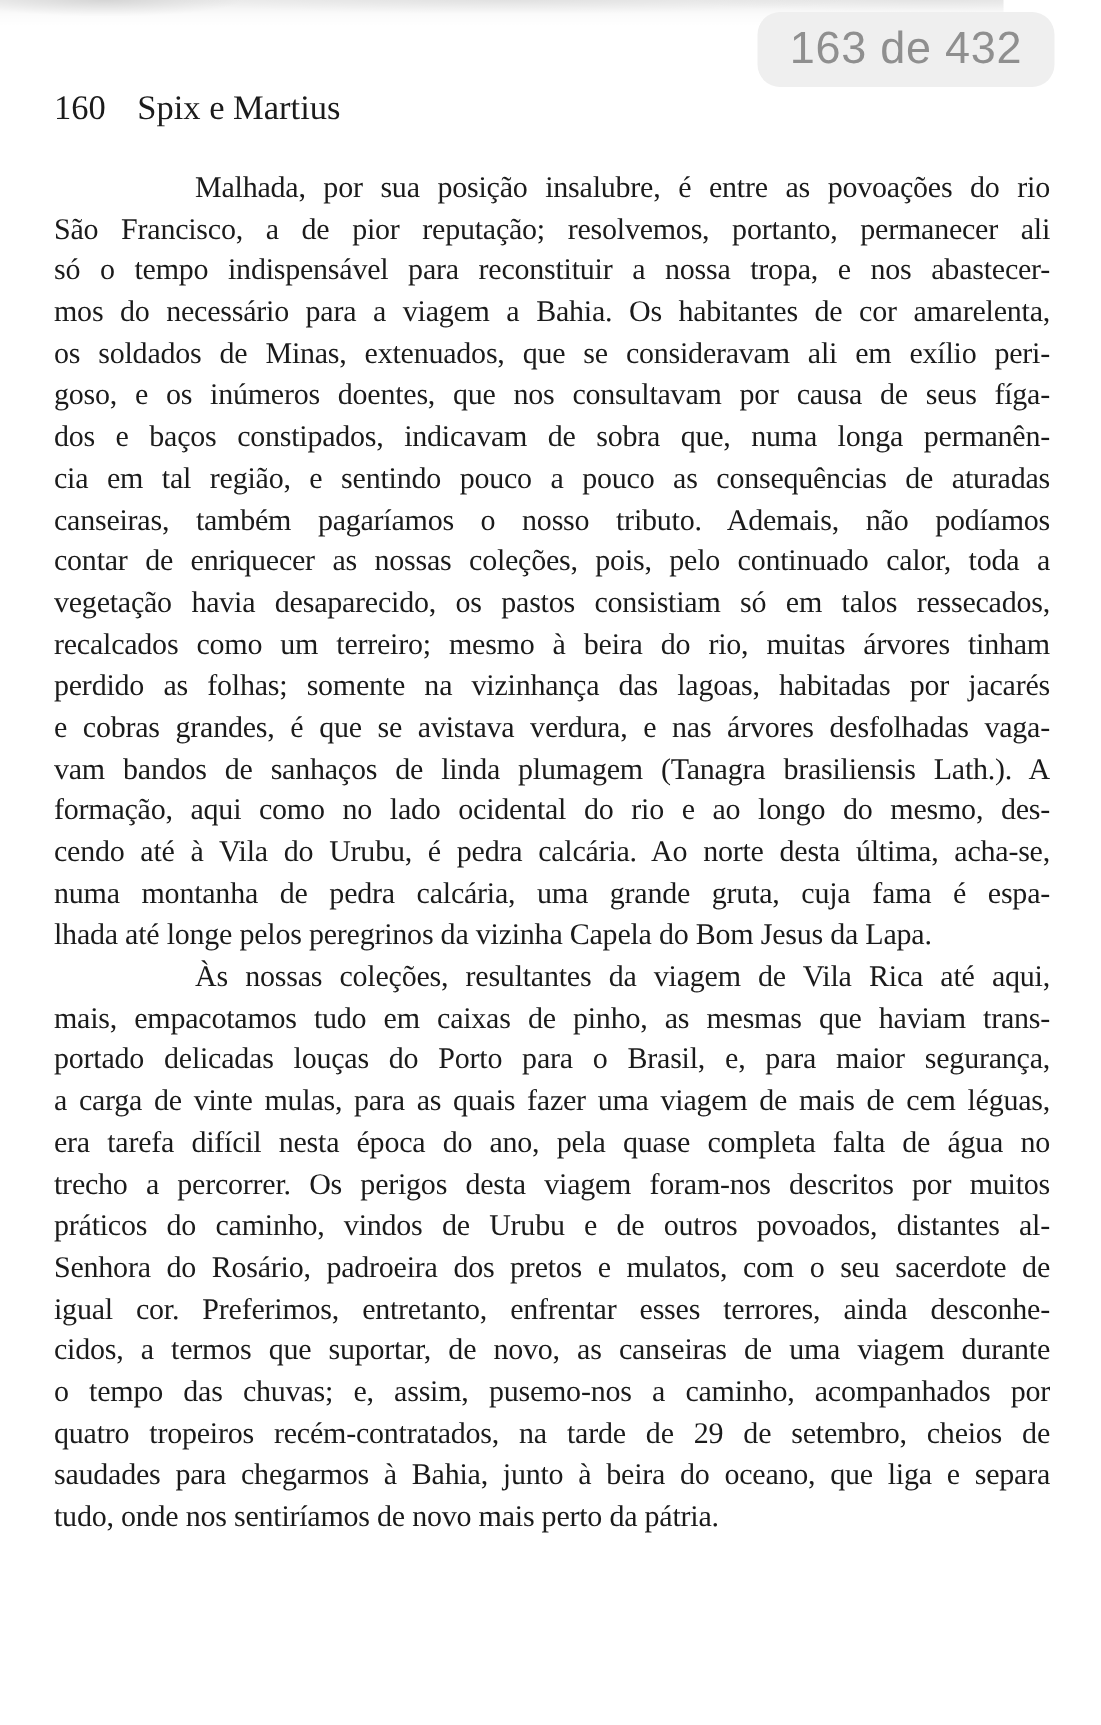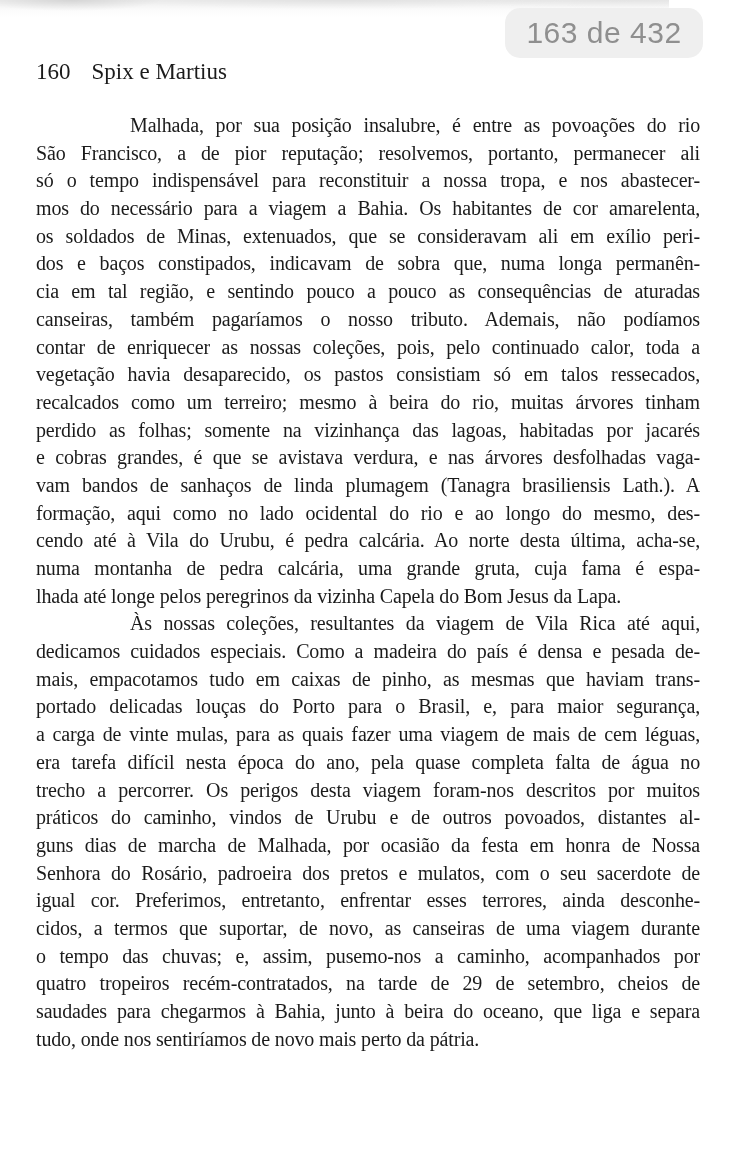--- a/index.html
+++ b/index.html
@@ -79,42 +79,41 @@
   <div class="running-header">
     <span class="folio">160</span><span class="title">Spix e Martius</span>
   </div>
 
   <div class="page-body">
       <div class="line indent"><span>Malhada, por sua posição insalubre, é entre as povoações do rio</span></div>
       <div class="line"><span>São Francisco, a de pior reputação; resolvemos, portanto, permanecer ali</span></div>
       <div class="line"><span>só o tempo indispensável para reconstituir a nossa tropa, e nos abastecer-</span></div>
       <div class="line"><span>mos do necessário para a viagem a Bahia. Os habitantes de cor amarelenta,</span></div>
       <div class="line"><span>os soldados de Minas, extenuados, que se consideravam ali em exílio peri-</span></div>
+      <div class="line"><span>goso, e os inúmeros doentes, que nos consultavam por causa de seus fíga-</span></div>
       <div class="line"><span>dos e baços constipados, indicavam de sobra que, numa longa permanên-</span></div>
       <div class="line"><span>cia em tal região, e sentindo pouco a pouco as consequências de aturadas</span></div>
       <div class="line"><span>canseiras, também pagaríamos o nosso tributo. Ademais, não podíamos</span></div>
       <div class="line"><span>contar de enriquecer as nossas coleções, pois, pelo continuado calor, toda a</span></div>
       <div class="line"><span>vegetação havia desaparecido, os pastos consistiam só em talos ressecados,</span></div>
       <div class="line"><span>recalcados como um terreiro; mesmo à beira do rio, muitas árvores tinham</span></div>
       <div class="line"><span>perdido as folhas; somente na vizinhança das lagoas, habitadas por jacarés</span></div>
       <div class="line"><span>e cobras grandes, é que se avistava verdura, e nas árvores desfolhadas vaga-</span></div>
       <div class="line"><span>vam bandos de sanhaços de linda plumagem (</span><span class="it">Tanagra brasiliensis</span><span> Lath.). A</span></div>
       <div class="line"><span>formação, aqui como no lado ocidental do rio e ao longo do mesmo, des-</span></div>
       <div class="line"><span>cendo até à Vila do Urubu, é pedra calcária. Ao norte desta última, acha-se,</span></div>
       <div class="line"><span>numa montanha de pedra calcária, uma grande gruta, cuja fama é espa-</span></div>
       <div class="line para-end"><span>lhada até longe pelos peregrinos da vizinha Capela do Bom Jesus da Lapa.</span></div>
       <div class="line indent"><span>Às nossas coleções, resultantes da viagem de Vila Rica até aqui,</span></div>
-      <div class="line"><span>dedicamos cuidados especiais. Como a madeira do país é densa e pesada de-</span></div>
       <div class="line"><span>mais, empacotamos tudo em caixas de pinho, as mesmas que haviam trans-</span></div>
       <div class="line"><span>portado delicadas louças do Porto para o Brasil, e, para maior segurança,</span></div>
       <div class="line"><span>a carga de vinte mulas, para as quais fazer uma viagem de mais de cem léguas,</span></div>
       <div class="line"><span>era tarefa difícil nesta época do ano, pela quase completa falta de água no</span></div>
       <div class="line"><span>trecho a percorrer. Os perigos desta viagem foram-nos descritos por muitos</span></div>
       <div class="line"><span>práticos do caminho, vindos de Urubu e de outros povoados, distantes al-</span></div>
-      <div class="line"><span>guns dias de marcha de Malhada, por ocasião da festa em honra de Nossa</span></div>
       <div class="line"><span>Senhora do Rosário, padroeira dos pretos e mulatos, com o seu sacerdote de</span></div>
       <div class="line"><span>igual cor. Preferimos, entretanto, enfrentar esses terrores, ainda desconhe-</span></div>
       <div class="line"><span>cidos, a termos que suportar, de novo, as canseiras de uma viagem durante</span></div>
       <div class="line"><span>o tempo das chuvas; e, assim, pusemo-nos a caminho, acompanhados por</span></div>
       <div class="line"><span>quatro tropeiros recém-contratados, na tarde de 29 de setembro, cheios de</span></div>
       <div class="line"><span>saudades para chegarmos à Bahia, junto à beira do oceano, que liga e separa</span></div>
       <div class="line para-end"><span>tudo, onde nos sentiríamos de novo mais perto da pátria.</span></div>
     </div>
 </div>
 

